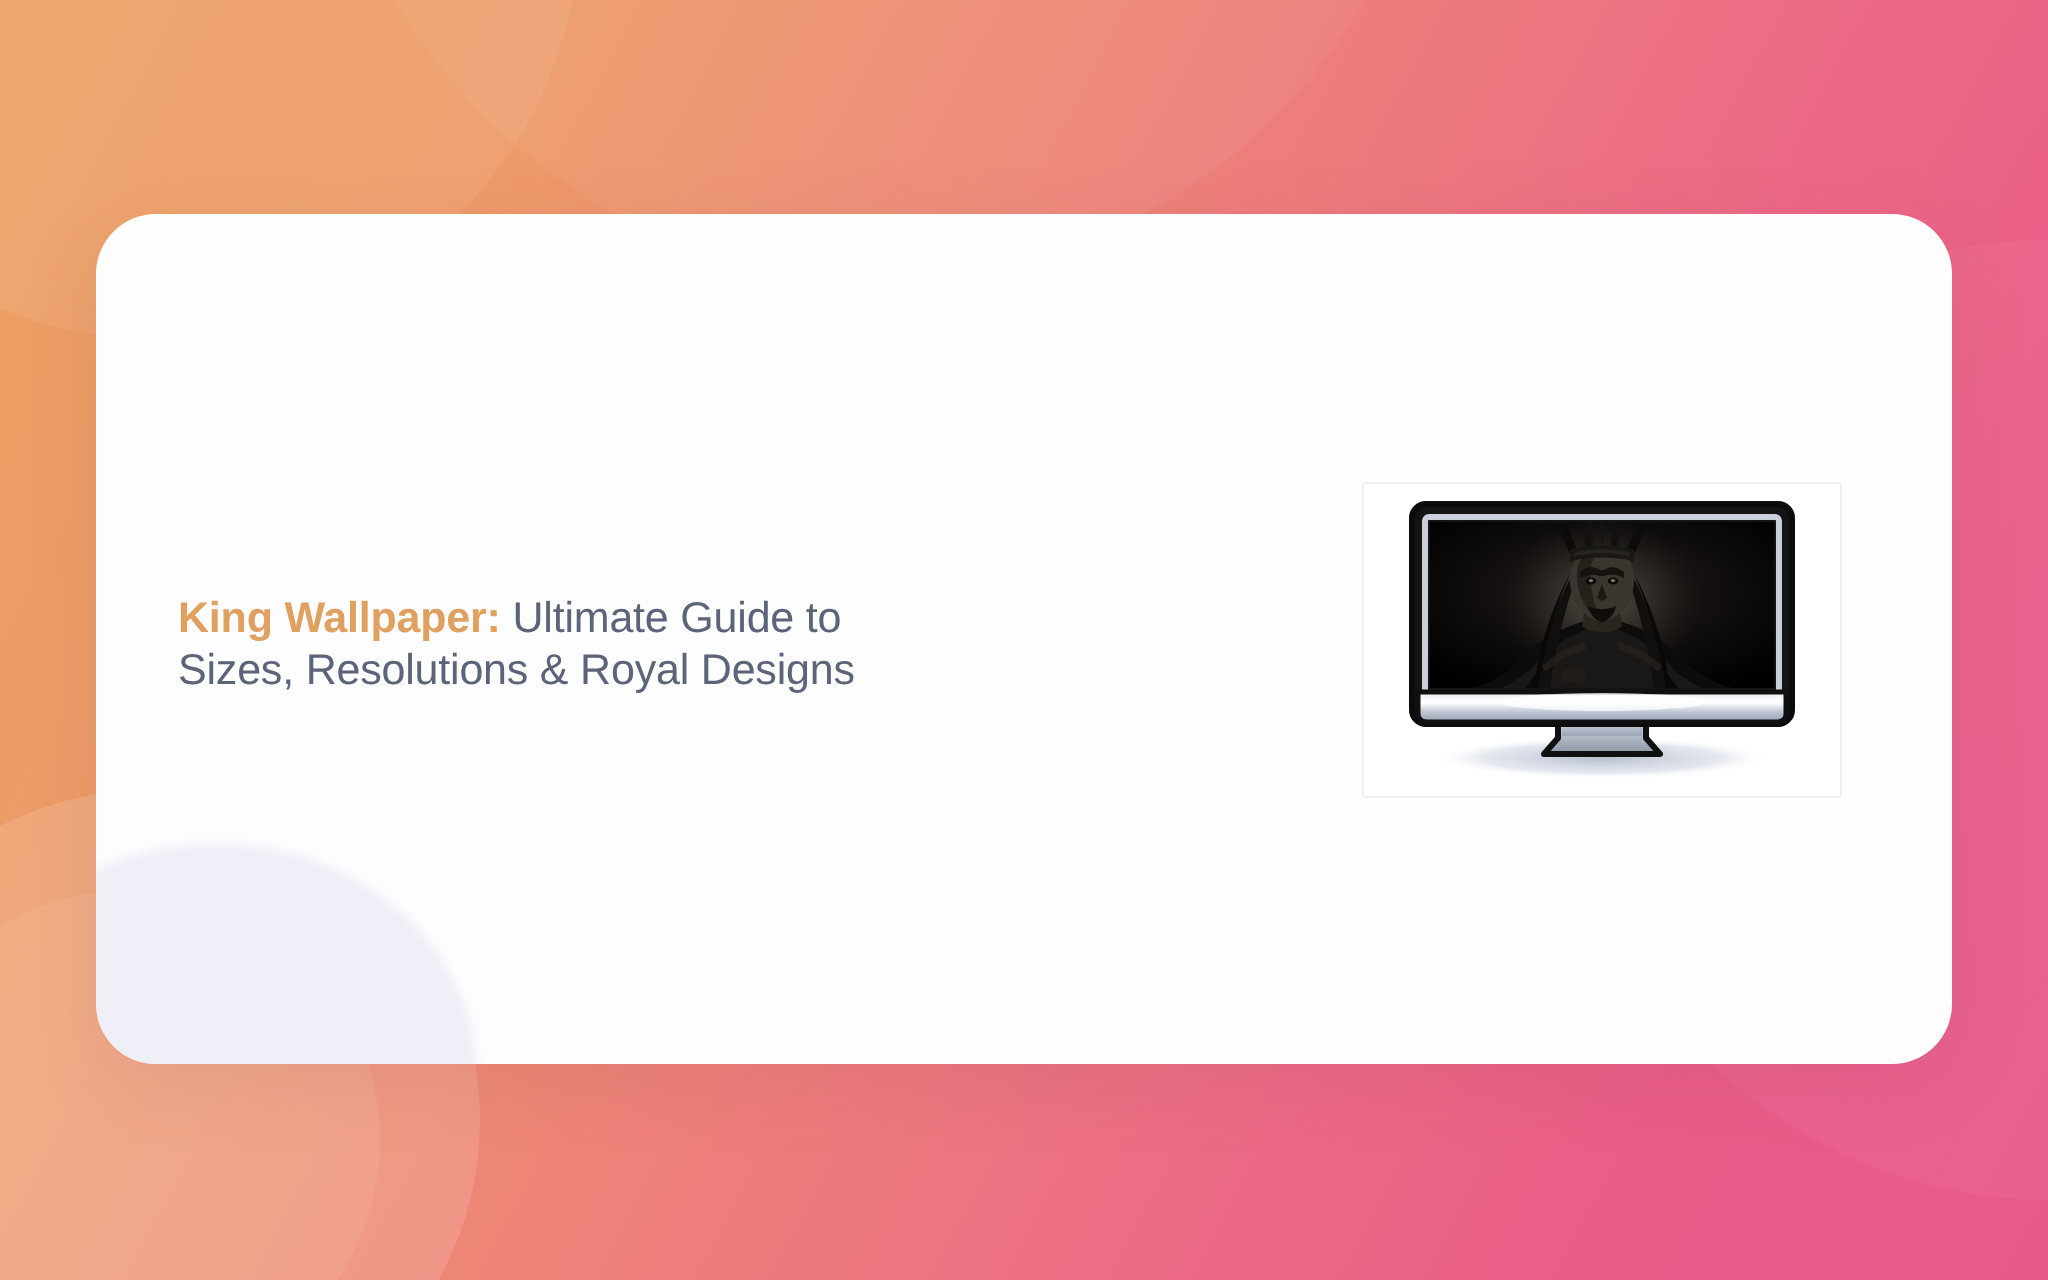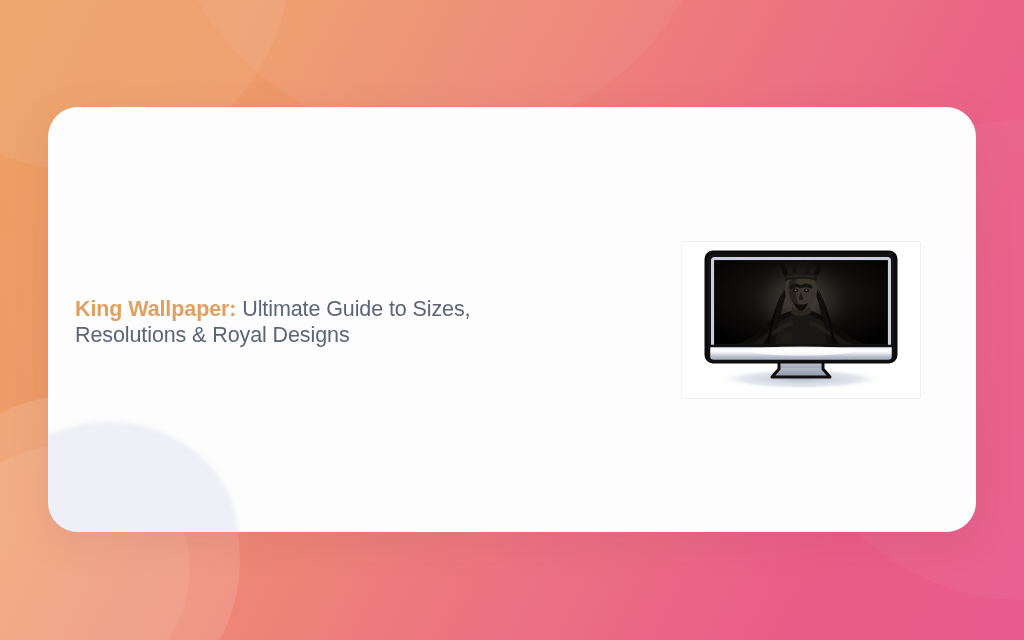--- a/index.html
+++ b/index.html
@@ -79,21 +79,21 @@
   #card-inner {
     position:relative;
     width:100%; height:100%;
     display:flex;
     align-items:center;
     justify-content:space-between;
   }
 
   
   #headline-block {
-    padding-left:27px;
+    padding-left:41px;
     max-width:430px;
     margin-top:4px;
   }
   #headline {
     font-size:21.5px;
     line-height:26px;
     font-weight:500;
     color:#5c6479;
     letter-spacing:-0.1px;
   }

